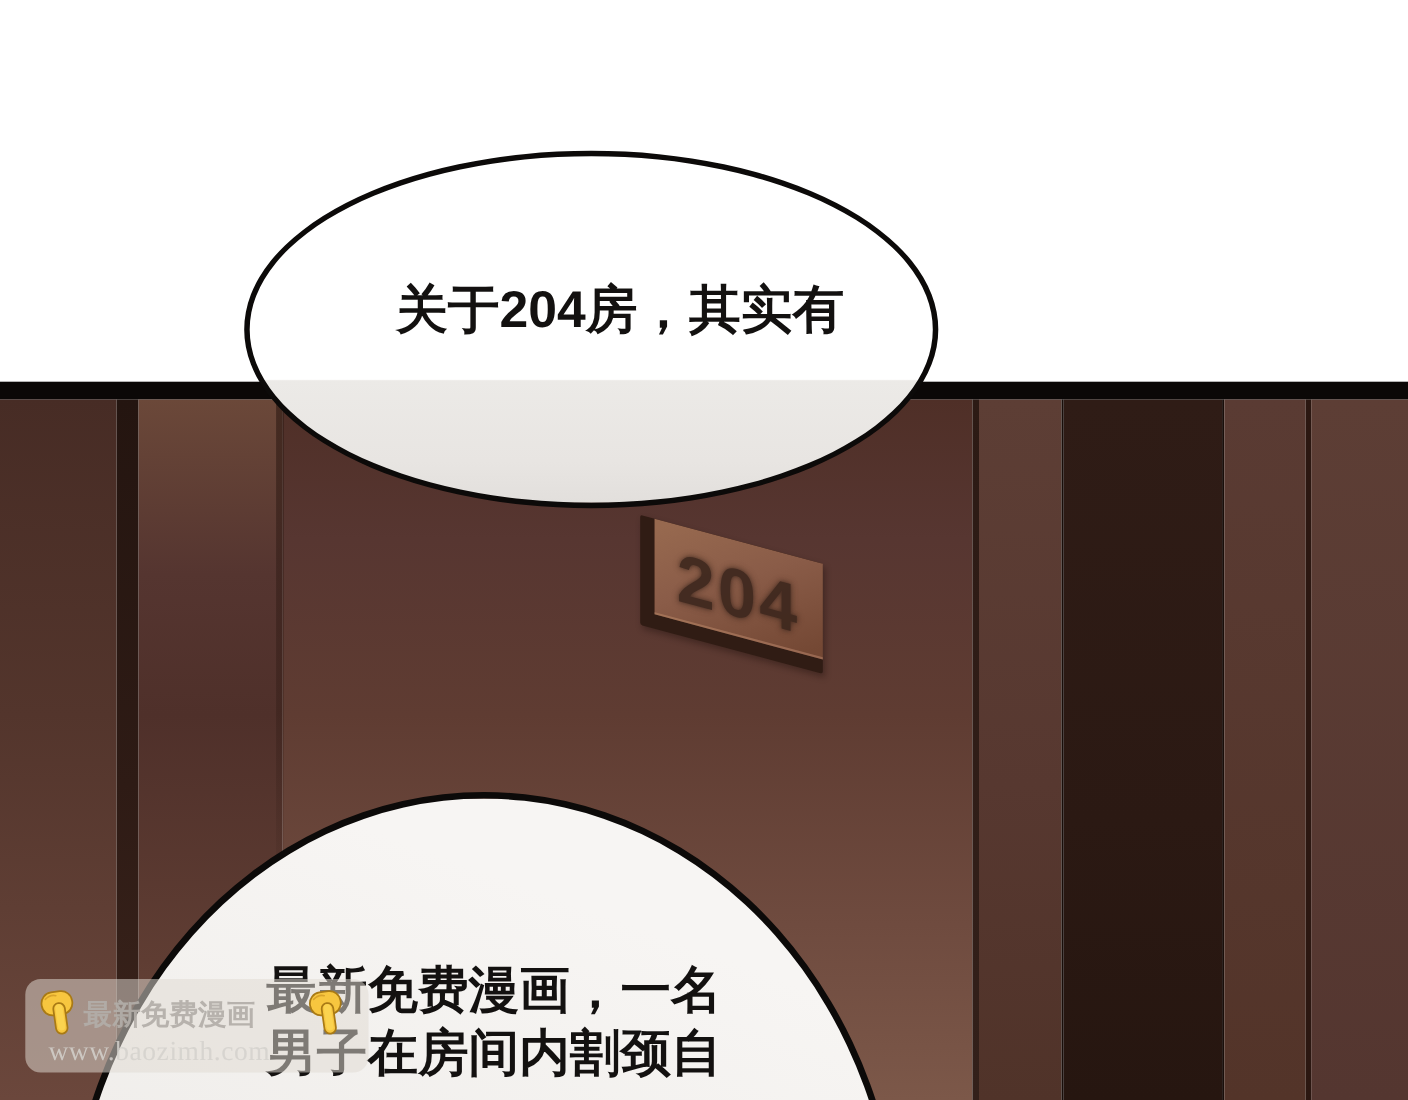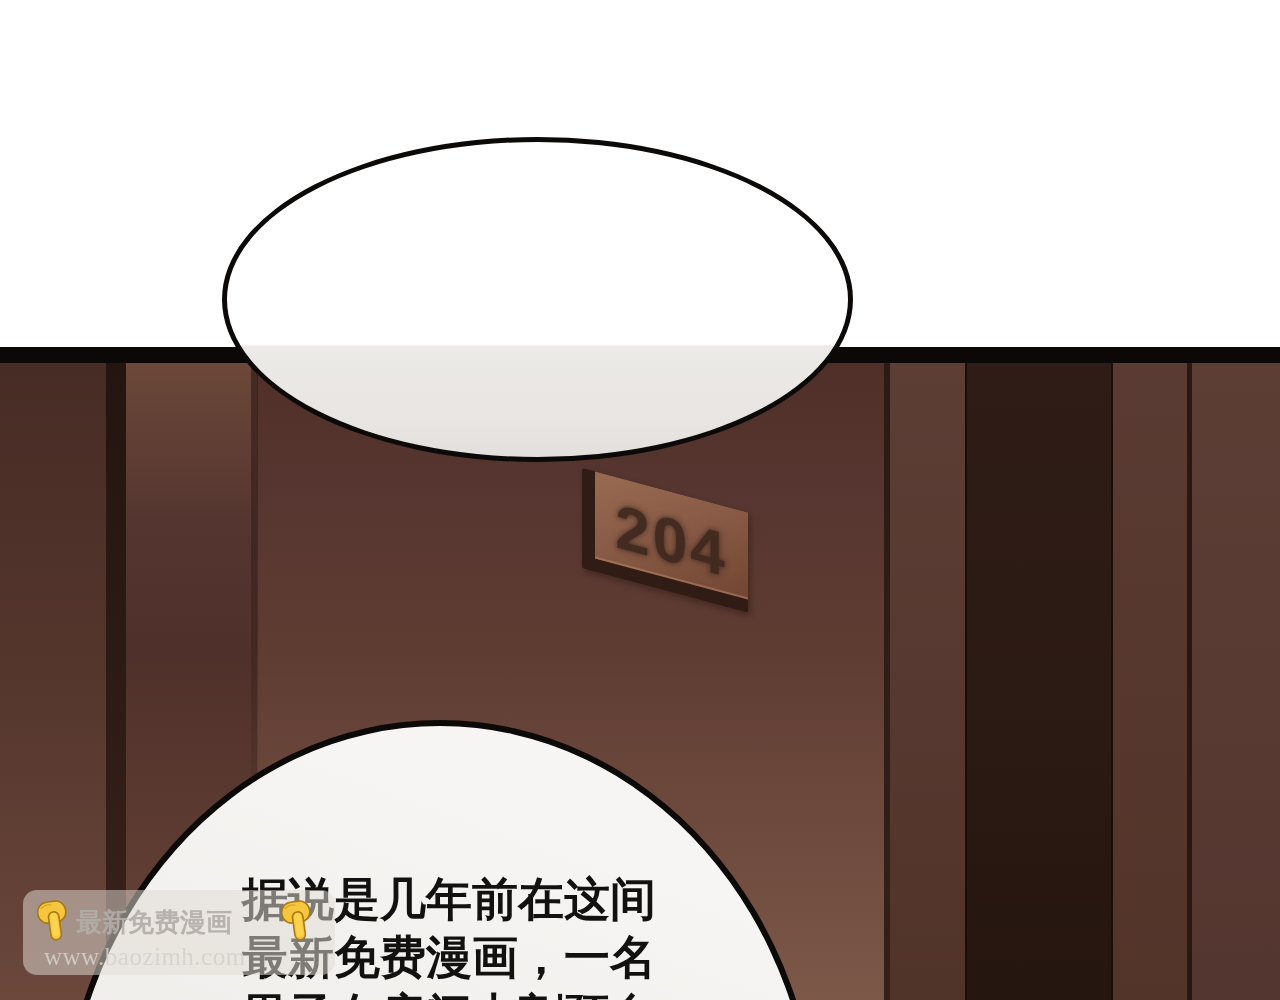--- a/index.html
+++ b/index.html
@@ -108,25 +108,25 @@
   </div>
 
   <div class="abs door-sign">
     <div class="door-sign-face">
       <span class="door-sign-number">204</span>
     </div>
   </div>
 
   <div class="abs bubble bubble-top"></div>
   <div class="abs speech-text speech-text-top">
+    <div>关于204房，其实有</div>
   </div>
 
   <div class="abs bubble bubble-bottom"></div>
   <div class="abs speech-text speech-text-bottom">
-    <div>据说是几年前在这间</div>
     <div>最新免费漫画，一名</div>
     <div>男子在房间内割颈自</div>
   </div>
 
   <div class="abs wm-box"></div>
 
   <svg class="abs wm-finger wm-finger-1" viewBox="0 0 36 42">
     <g transform="rotate(-8 18 21)">
       <rect x="4" y="1.5" width="28" height="21" rx="10" fill="#f7c63f" stroke="#a97a15" stroke-width="1.6"></rect>
       <rect x="14" y="12" width="10.5" height="28" rx="5.2" fill="#f7c63f" stroke="#a97a15" stroke-width="1.6"></rect>

